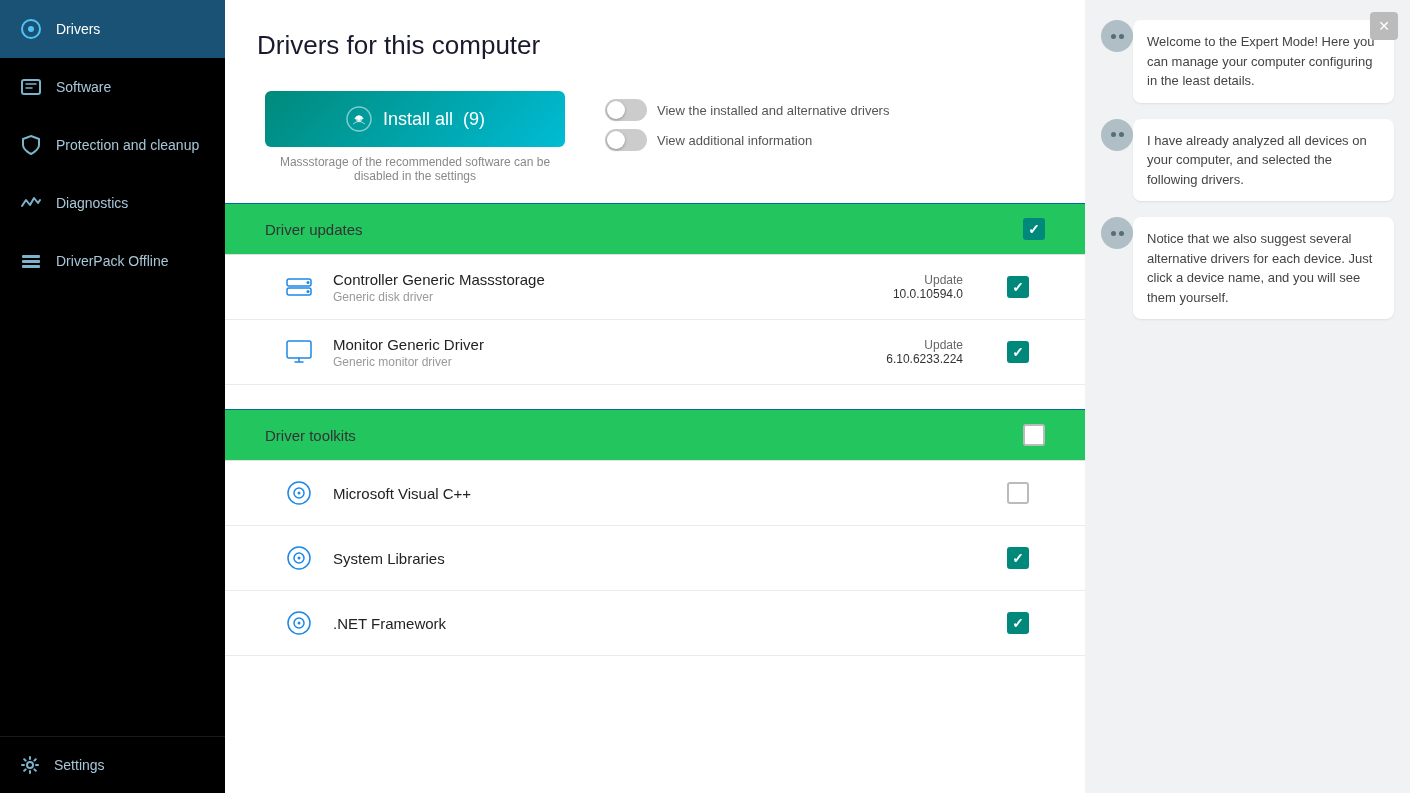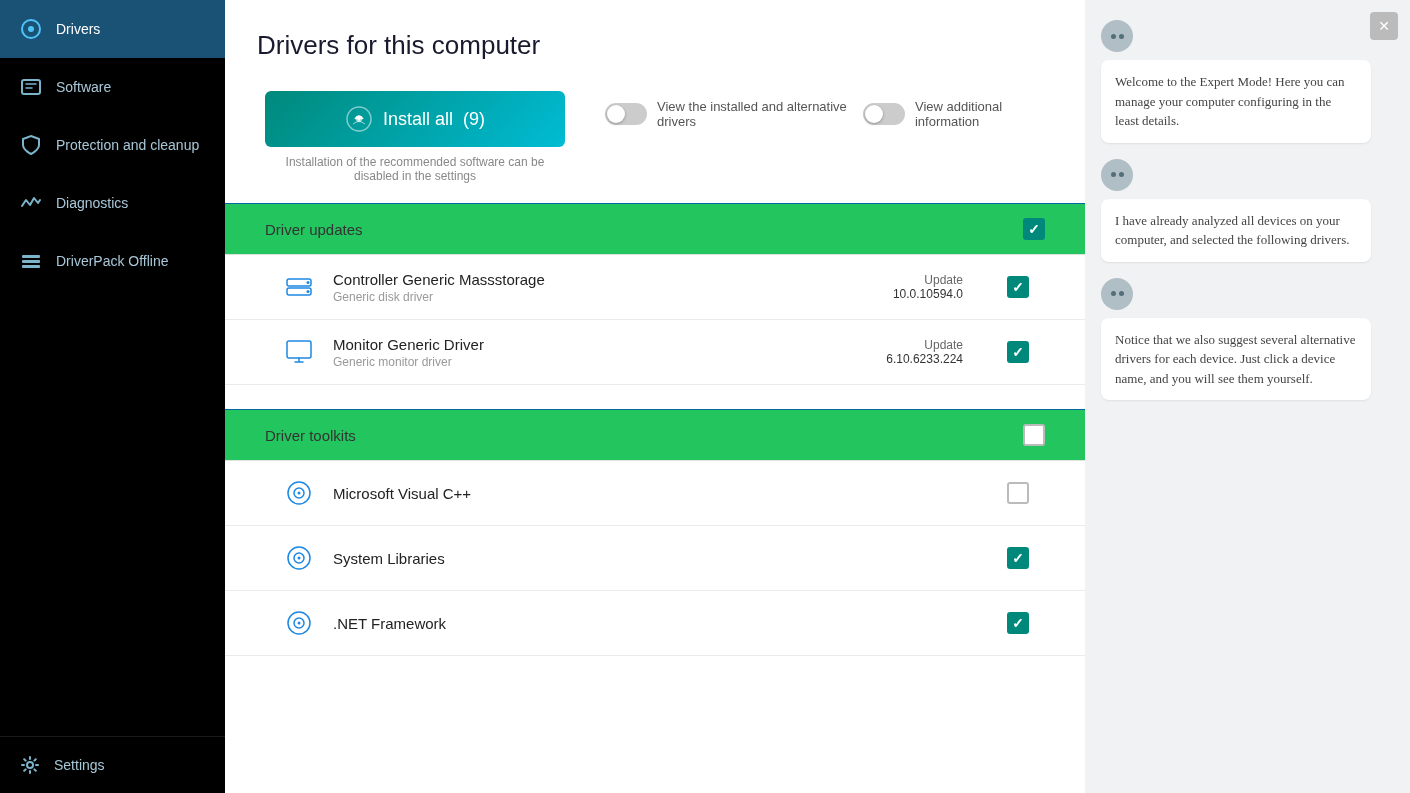--- a/index.html
+++ b/index.html
@@ -91,21 +91,21 @@
     }
     .install-btn-note {
       margin-top: 8px;
       font-size: 12px;
       color: #888;
       text-align: center;
       max-width: 300px;
     }
     .toggles-area {
       display: flex;
-      flex-direction: row;
+      flex-direction: column;
       gap: 8px;
       justify-content: space-between;
       padding-top: 8px;
     }
     .toggle-row {
       display: flex;
       align-items: center;
       gap: 10px;
       color: #555;
       font-size: 13px;
@@ -246,23 +246,21 @@
     }
     .chat-messages {
       padding: 20px 16px;
       display: flex;
       flex-direction: column;
       gap: 16px;
       overflow-y: auto;
     }
     .chat-message-group {
       display: flex;
-      flex-direction: column;
-      gap: 8px;
-      font-family: Liberation Serif, serif;
+      flex-direction: row;
     }
     .chat-avatar {
       width: 32px;
       height: 32px;
       background: #b0bec5;
       border-radius: 50%;
       display: flex;
       align-items: center;
       justify-content: center;
       flex-shrink: 0;
@@ -362,21 +360,21 @@
         <svg width="28" height="28" viewBox="0 0 28 28" fill="none">
           <circle cx="14" cy="14" r="12" stroke="rgba(255,255,255,0.5)" stroke-width="1.5"></circle>
           <path d="M10 14 Q14 8 18 14" stroke="white" stroke-width="1.5" fill="none"></path>
           <circle cx="14" cy="14" r="3" fill="white" opacity="0.7"></circle>
           <path d="M8 19 Q14 14 20 19" stroke="rgba(255,255,255,0.6)" stroke-width="1" fill="none"></path>
           <text x="14" y="14" fill="white" font-size="10" text-anchor="middle" dominant-baseline="middle">✦</text>
         </svg>
         <span>Install all</span>
         <span>(9)</span>
       </button>
-      <div class="install-btn-note">Installation of the recommended software can be disabled in the settings</div>
+      <div class="install-btn-note">Massstorage of the recommended software can be disabled in the settings</div>
     </div>
 
     <div class="toggles-area">
       <div class="toggle-row">
         <div class="toggle"></div>
         <span>View the installed and alternative drivers</span>
       </div>
       <div class="toggle-row">
         <div class="toggle"></div>
         <span>View additional information</span>

